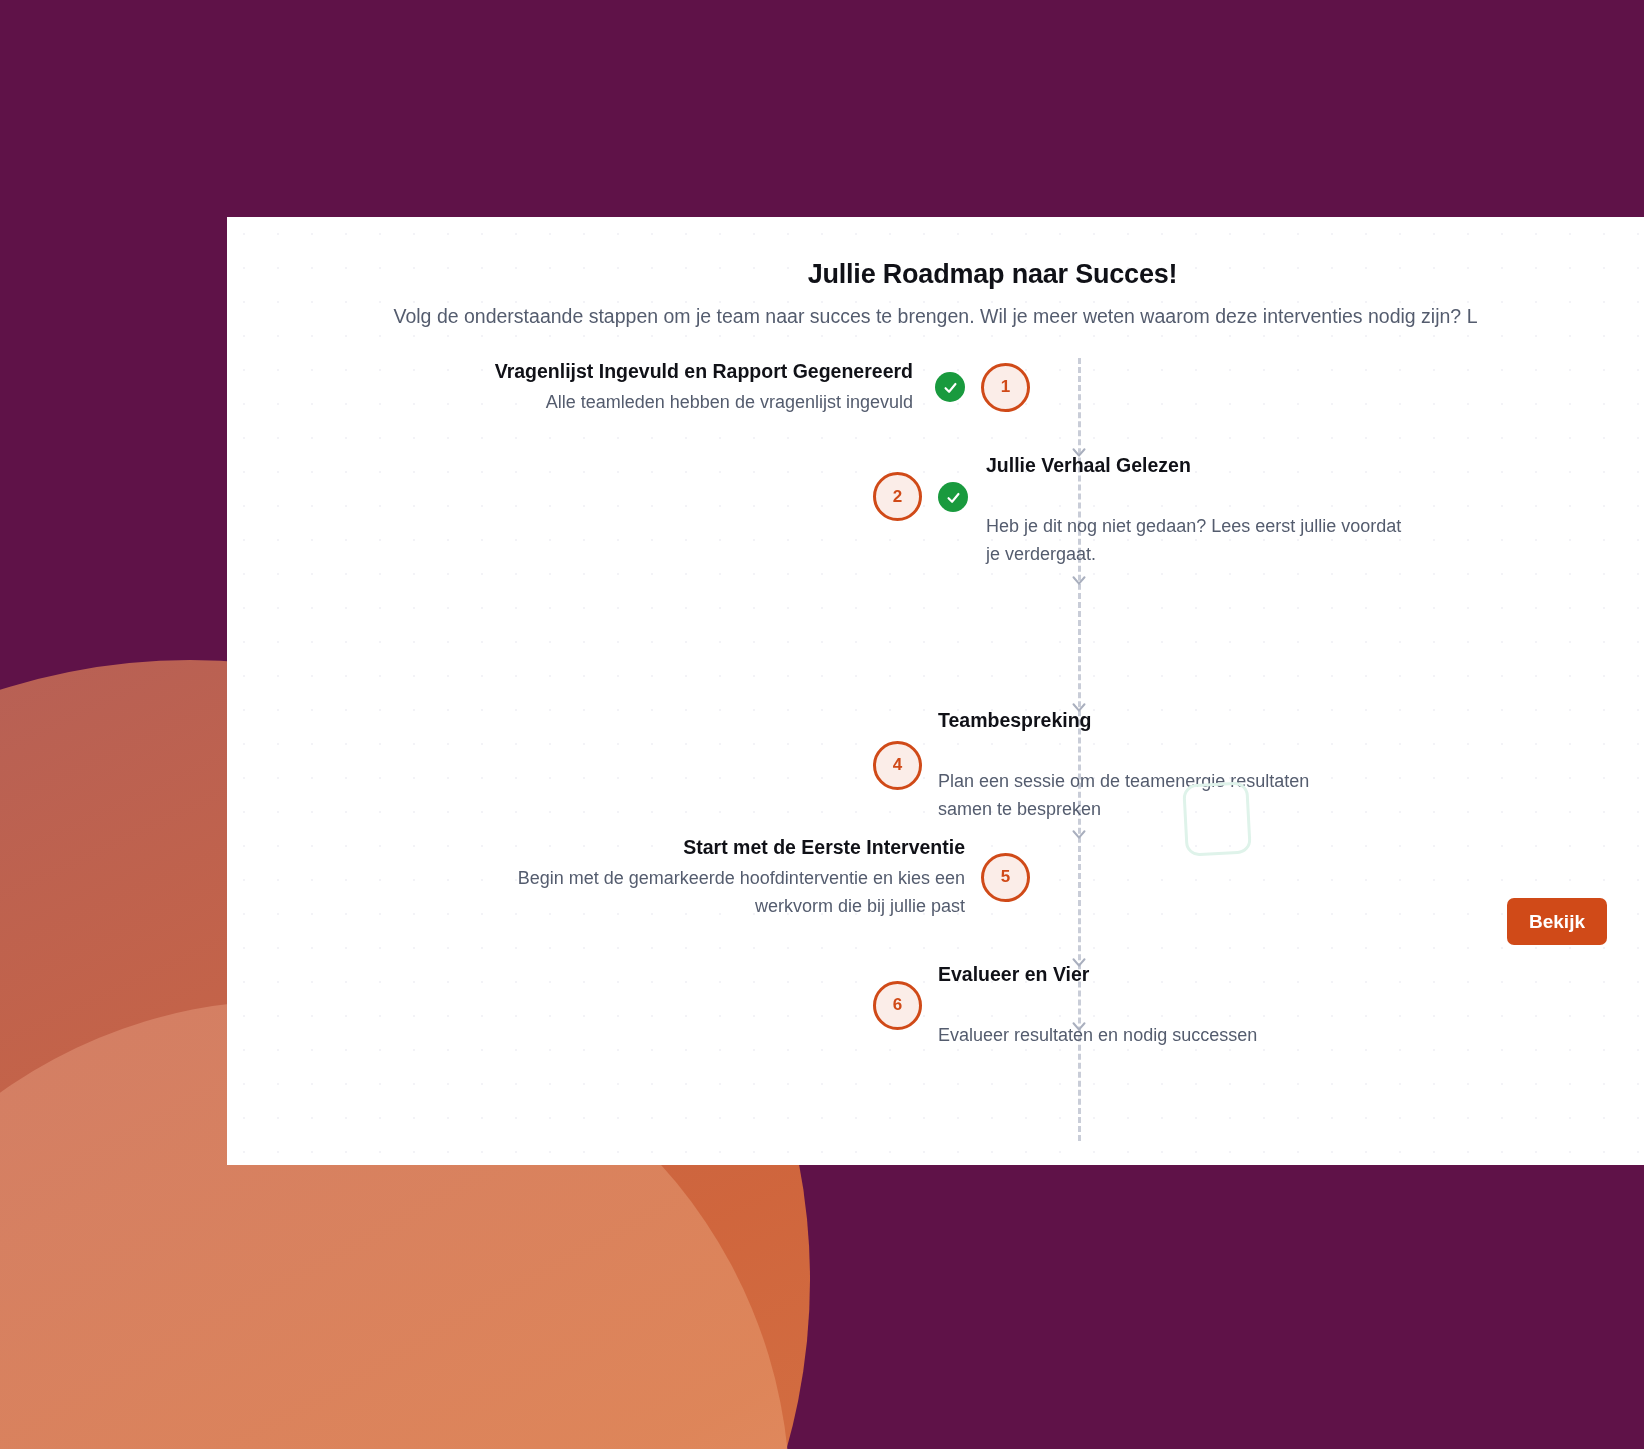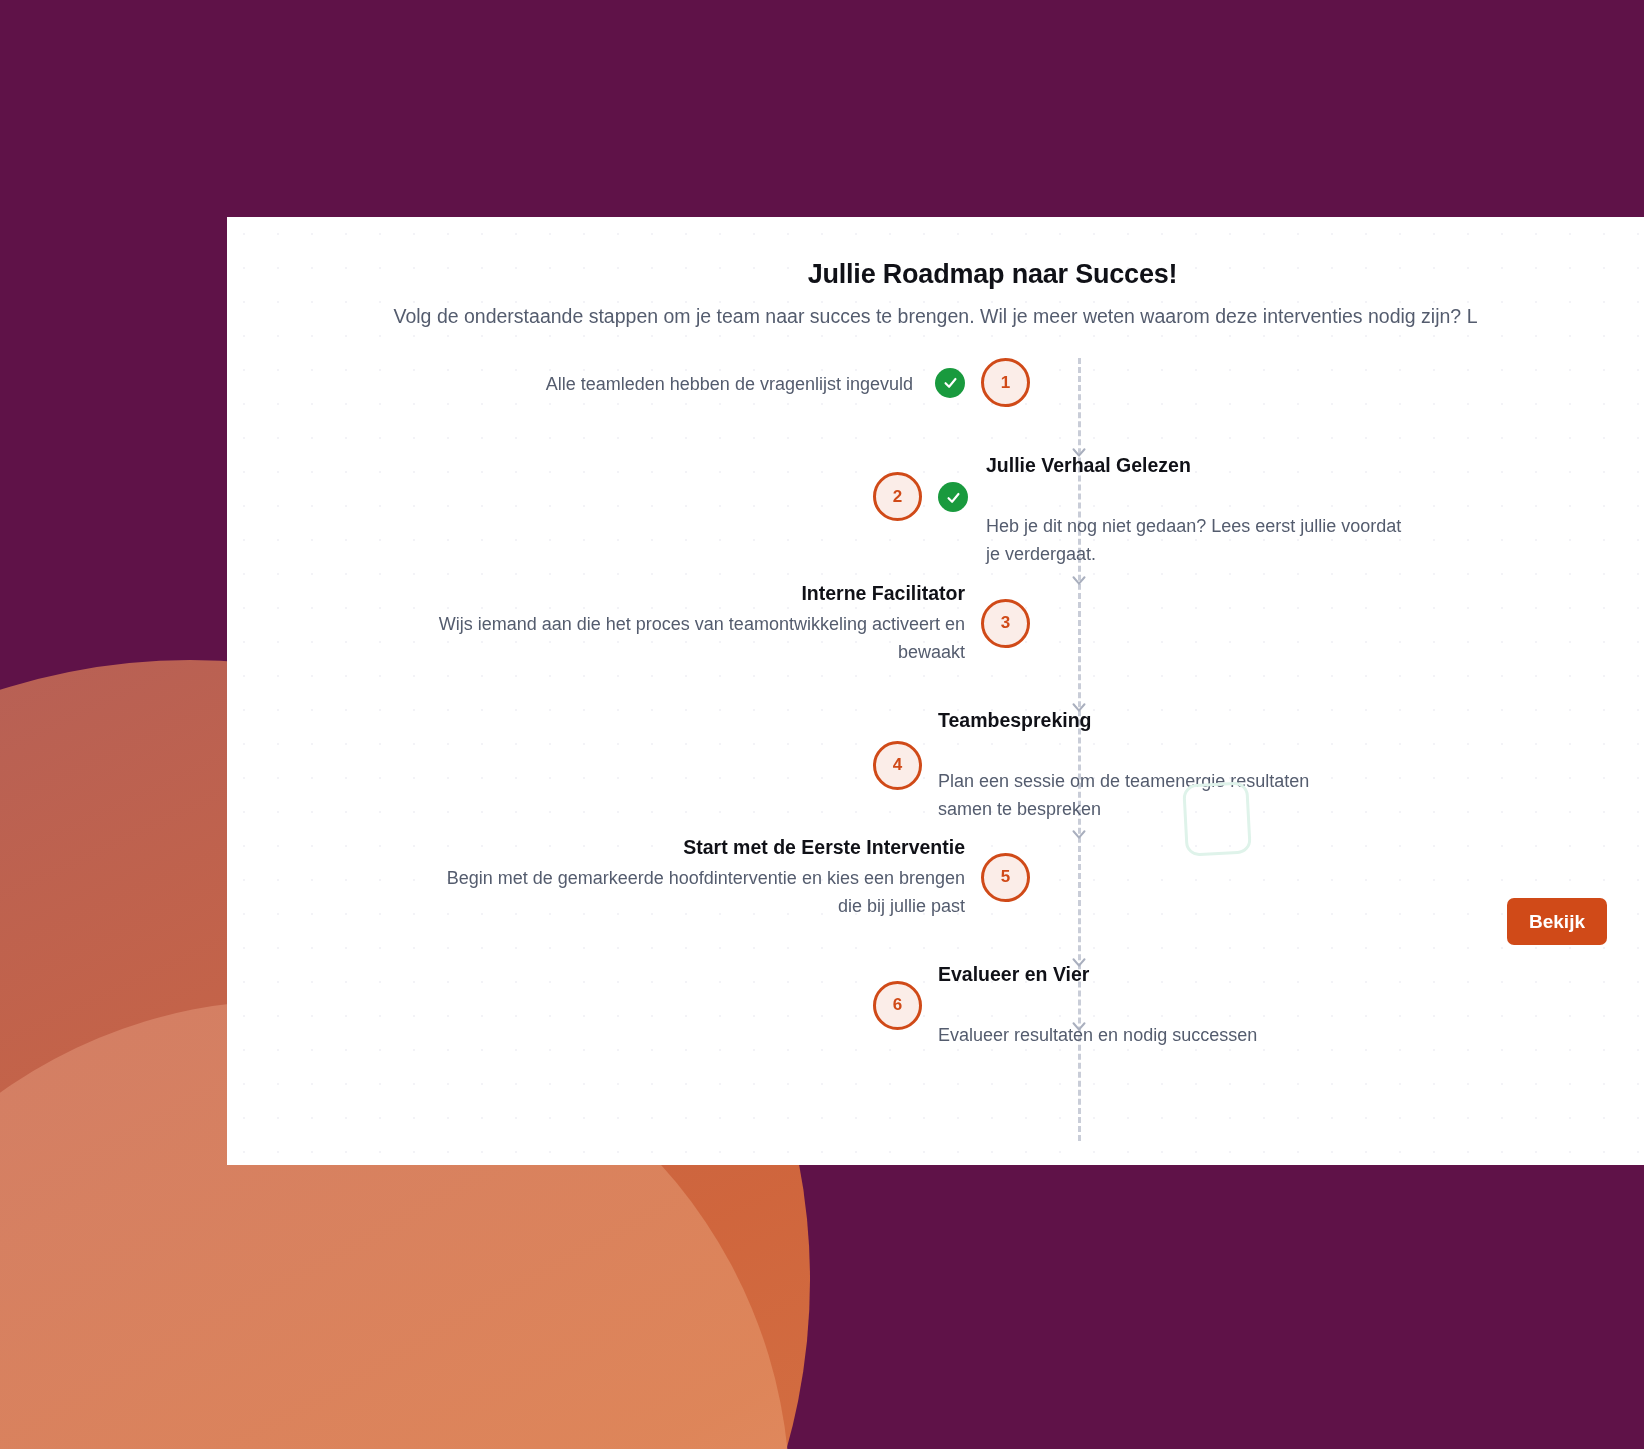--- a/index.html
+++ b/index.html
@@ -221,20 +221,21 @@
           </svg>
       </div>
       <div class="axis-arrow" style="top:657px">
         <svg viewBox="0 0 24 24" fill="none" stroke="currentColor" stroke-width="2.2" stroke-linecap="round" stroke-linejoin="round">
             <polyline points="6,9 12,16 18,9"></polyline>
           </svg>
       </div>
 
       <div class="step left" style="top:0px">
         <div class="step-texts">
+          <div class="step-title">Vragenlijst Ingevuld en Rapport Gegenereerd</div>
           <div class="step-desc">Alle teamleden hebben de vragenlijst ingevuld</div>
         </div>
         <div class="check">
           <svg viewBox="0 0 24 24" fill="none" stroke="#ffffff" stroke-width="3" stroke-linecap="round" stroke-linejoin="round">
               <polyline points="5,13 10,18 19,7"></polyline>
             </svg>
         </div>
         <div class="bubble">1</div>
       </div>
 
@@ -244,40 +245,33 @@
           <svg viewBox="0 0 24 24" fill="none" stroke="#ffffff" stroke-width="3" stroke-linecap="round" stroke-linejoin="round">
               <polyline points="5,13 10,18 19,7"></polyline>
             </svg>
         </div>
         <div class="step-texts">
           <div class="step-title">Jullie Verhaal Gelezen</div>
           <div class="step-desc">Heb je dit nog niet gedaan? Lees eerst jullie voordat je verdergaat.</div>
         </div>
       </div>
 
-      <div class="step left" style="top:222px">
-        <div class="step-texts">
-          <div class="step-title">Interne Facilitator</div>
-          <div class="step-desc">Wijs iemand aan die het proces van teamontwikkeling activeert en bewaakt</div>
-        </div>
-        <div class="bubble">3</div>
-      </div>
 
       <div class="step right" style="top:349px">
         <div class="bubble">4</div>
         <div class="step-texts">
           <div class="step-title">Teambespreking</div>
           <div class="step-desc">Plan een sessie om de teamenergie resultaten samen te bespreken</div>
         </div>
       </div>
 
       <div class="step left" style="top:476px">
         <div class="step-texts">
           <div class="step-title">Start met de Eerste Interventie</div>
-          <div class="step-desc">Begin met de gemarkeerde hoofdinterventie en kies een brengen die bij jullie past</div>
+          <div class="step-desc">Begin met de gemarkeerde hoofdinterventie en kies een werkvorm die bij jullie past</div>
         </div>
         <div class="bubble">5</div>
       </div>
 
       <div class="step right" style="top:603px">
         <div class="bubble">6</div>
         <div class="step-texts">
           <div class="step-title">Evalueer en Vier</div>
           <div class="step-desc">Evalueer resultaten en nodig successen</div>
         </div>

